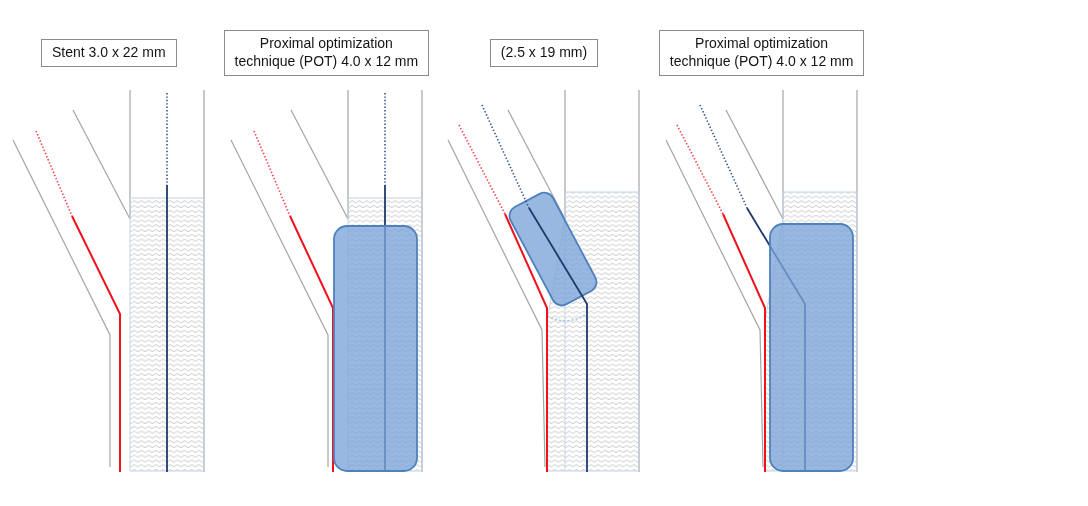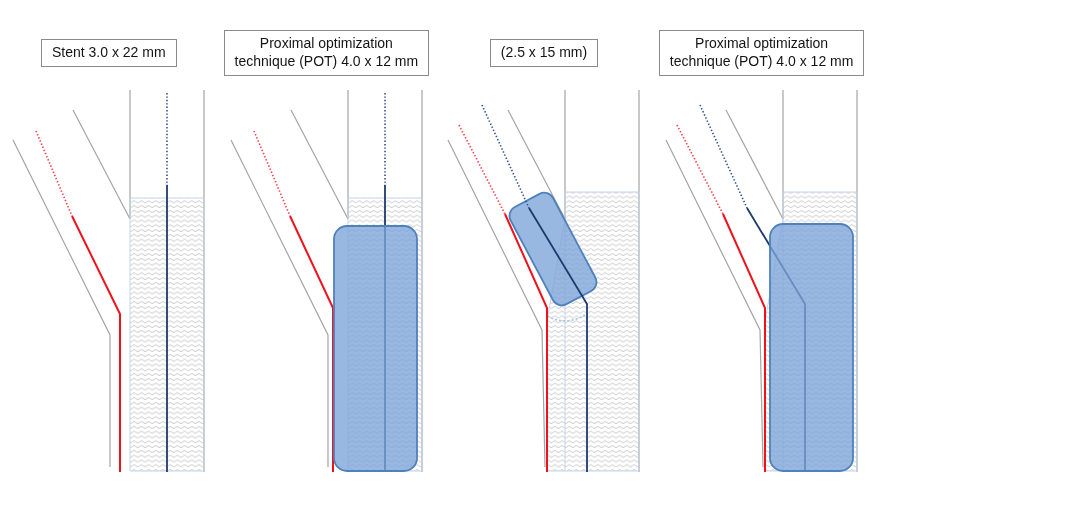--- a/index.html
+++ b/index.html
@@ -70,21 +70,21 @@
           <path d="M62,128 L105,220 V384" fill="none" stroke="#f0111b" stroke-width="2"></path>
           <path d="M157,5 V97" fill="none" stroke="#31518f" stroke-width="1.6" stroke-dasharray="1.4,2"></path>
           <path d="M157,97 V384" fill="none" stroke="#1e3a6d" stroke-width="1.8"></path>
           <rect x="106" y="138" width="83" height="245" rx="13" fill="#7ba4d9" fill-opacity="0.78" stroke="#4f81bd" stroke-width="1.8"></rect>
         </g>
       </svg>
     </div>
     <div class="panel">
       <div class="label-zone">
         <div class="label-box">
-          <span>(2.5 x 15 mm)</span>
+          <span>(2.5 x 19 mm)</span>
         </div>
       </div>
       <svg class="vessel" width="217" height="400" viewBox="0 0 217 400">
         <g transform="translate(10,2)">
           <path d="M120,2 V131" fill="none" stroke="#a4a4a4" stroke-width="1.2"></path>
           <path d="M194,2 V384" fill="none" stroke="#a4a4a4" stroke-width="1.2"></path>
           <path d="M63,22 L120,131" fill="none" stroke="#a4a4a4" stroke-width="1.2"></path>
           <path d="M3,52 L97,242 L100,379" fill="none" stroke="#a4a4a4" stroke-width="1.2"></path>
           <path d="M120,104 H194 V383 H102 V233 L120,131 Z" fill="url(#stentWave)" stroke="#c3d5ea" stroke-width="1"></path>
           <path d="M120,131 V383" fill="none" stroke="#c3d5ea" stroke-width="1"></path>

